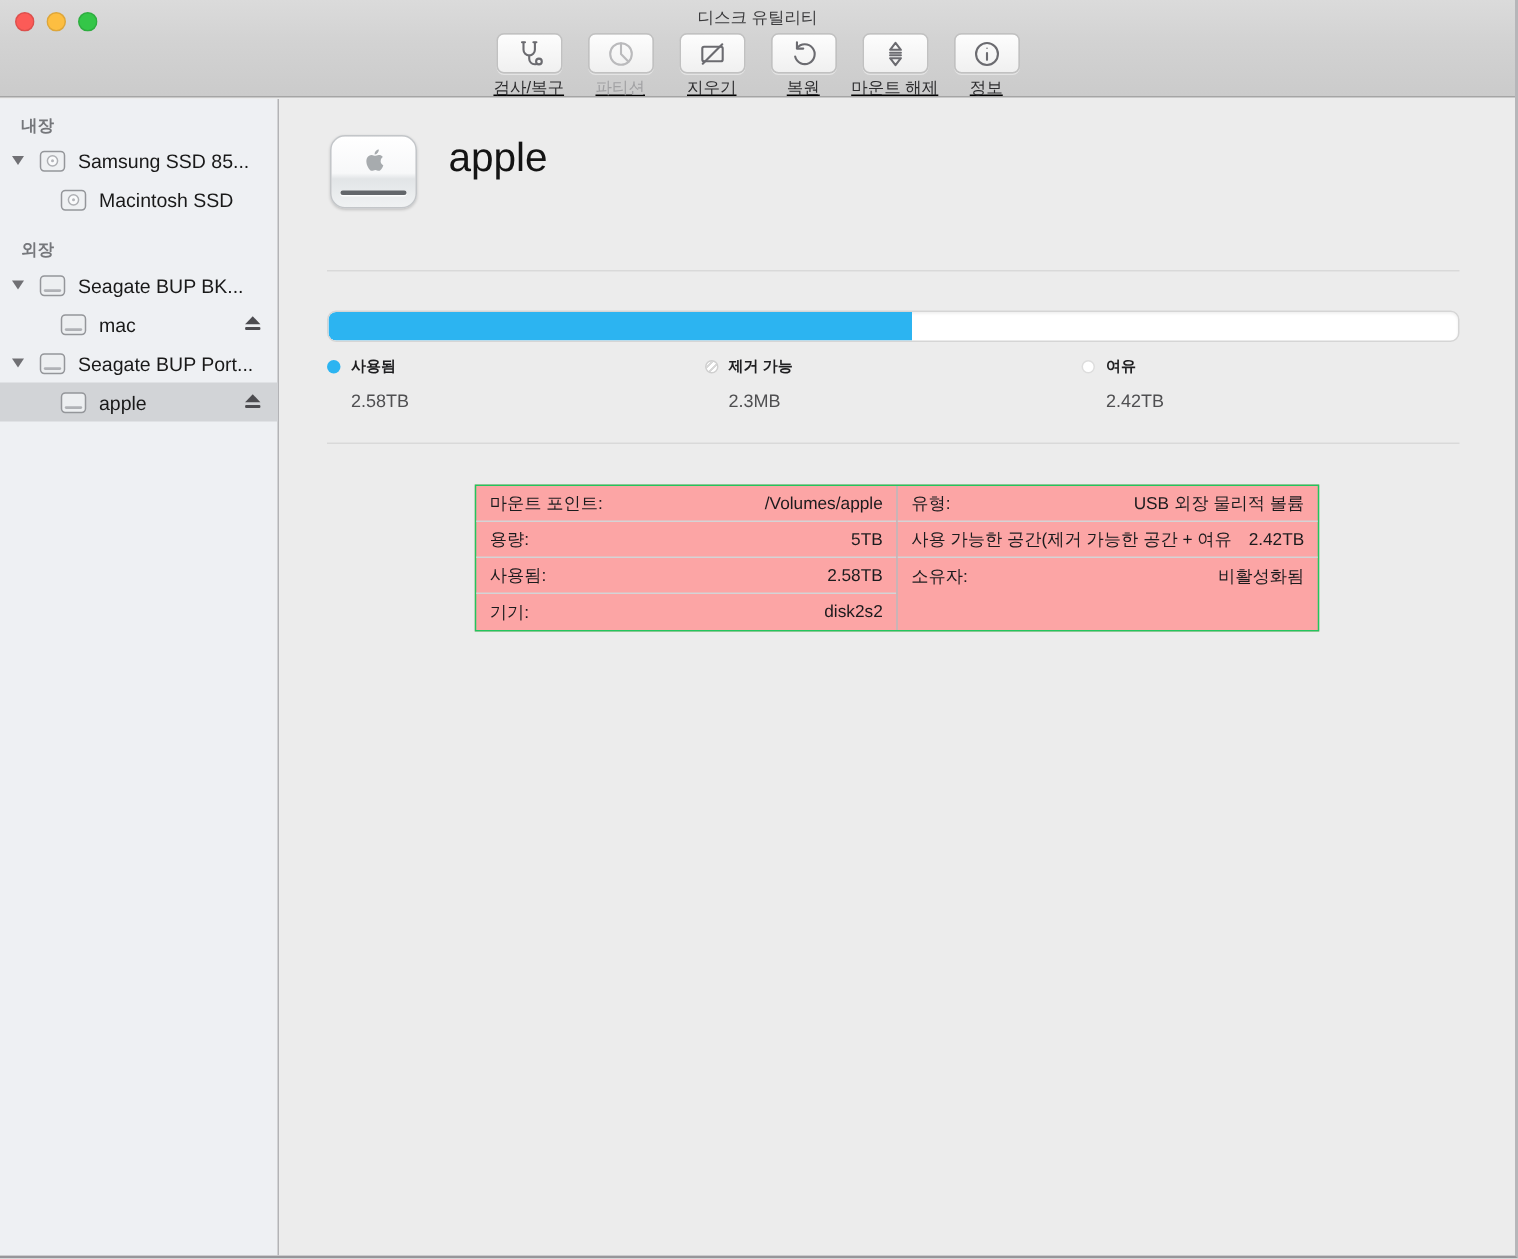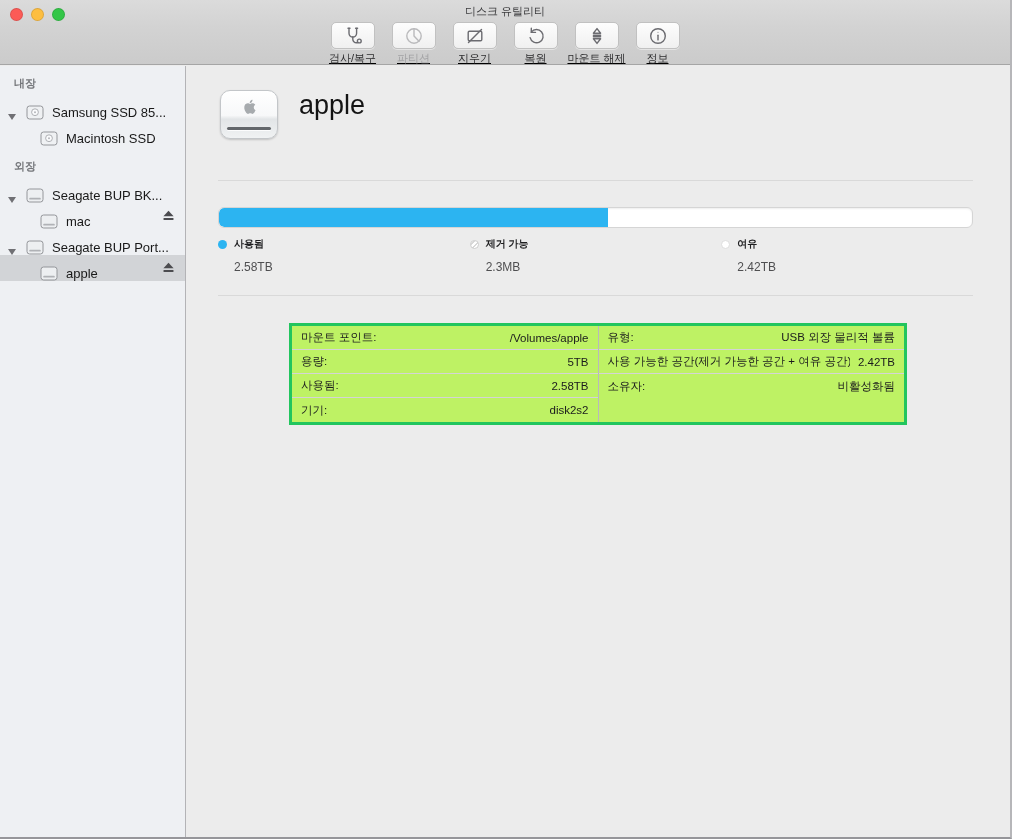--- a/index.html
+++ b/index.html
@@ -30,21 +30,21 @@
   .tb-label { margin-top:2px; font-size:11px; color:#2c2c2e; white-space:nowrap; }
   .tb-item.disabled .tb-btn  { color:#bababc; }
   .tb-item.disabled .tb-label{ color:#a2a2a4; }
   .icon { display:inline-flex; line-height:0; }
 
   
   .sidebar { position:absolute; top:66px; left:0; width:186px; bottom:0;
              background:#eef0f3; border-right:1px solid #b3b3b6; }
   .side-section-title { margin:10px 0 3px 14px; font-size:11px; font-weight:700; color:#75777b; }
   .side-section-title.later { margin-top:13px; }
-  .side-row { position:relative; height:26px; display:flex; align-items:flex-end; cursor:default; }
+  .side-row { position:relative; height:26px; display:flex; align-items:center; cursor:default; }
   .side-row.selected { background:#d2d4d7; }
   .disclosure { position:absolute; left:8px; width:0; height:0;
                 border-left:4.5px solid transparent; border-right:4.5px solid transparent;
                 border-top:6px solid #707074; }
   .side-row .drive-ic { margin-left:26px; }
   .side-row.depth2 .drive-ic { margin-left:40px; }
   .side-label { margin-left:8px; font-size:13px; color:#191919; white-space:nowrap; }
   .eject-btn { position:absolute; right:10px; top:7px; background:none; border:none; line-height:0; cursor:default; }
 
   
@@ -72,22 +72,22 @@
   .legend { position:absolute; top:171px; left:32px; width:755px; display:flex; }
   .legend-item { flex:1; }
   .legend-head { display:flex; align-items:center; gap:7px; }
   .legend-label { font-size:10px; font-weight:700; color:#1e1e20; }
   .dot { width:9px; height:9px; border-radius:50%; flex:none; }
   .dot.purgeable { background:repeating-linear-gradient(135deg,#ffffff 0 2px,#d8d8d8 2px 3.5px);
                    border:1px solid #cfcfcf; }
   .dot.free { background:#ffffff; border:1px solid #dddddd; }
   .legend-value { margin:9px 0 0 16px; font-size:12px; color:#4f4f51; }
 
-  .details { position:absolute; top:257px; left:50%; transform:translateX(-50%); width:618px;
-             display:flex; background:#bef264; border:3px solid #22c55e; }
+  .details { position:absolute; top:257px; left:50%; transform:translateX(-50%); width:563px;
+             display:flex; background:#fca5a5; border:1px solid #22c55e; }
   .details-col { flex:1; min-width:0; }
   .details-col + .details-col { border-left:1px solid #b9b9bc; }
   .detail-row { height:24px; display:flex; align-items:center; justify-content:space-between;
                 padding:0 9px; border-bottom:1px solid #d4d4d6; }
   .details-col .detail-row:last-child { border-bottom:none; }
   .detail-label { font-size:11.5px; color:#1b1b1d; white-space:nowrap; overflow:hidden; }
   .detail-value { font-size:11.5px; color:#1b1b1d; white-space:nowrap; margin-left:8px; }
 </style>
 </head>
 <body>

